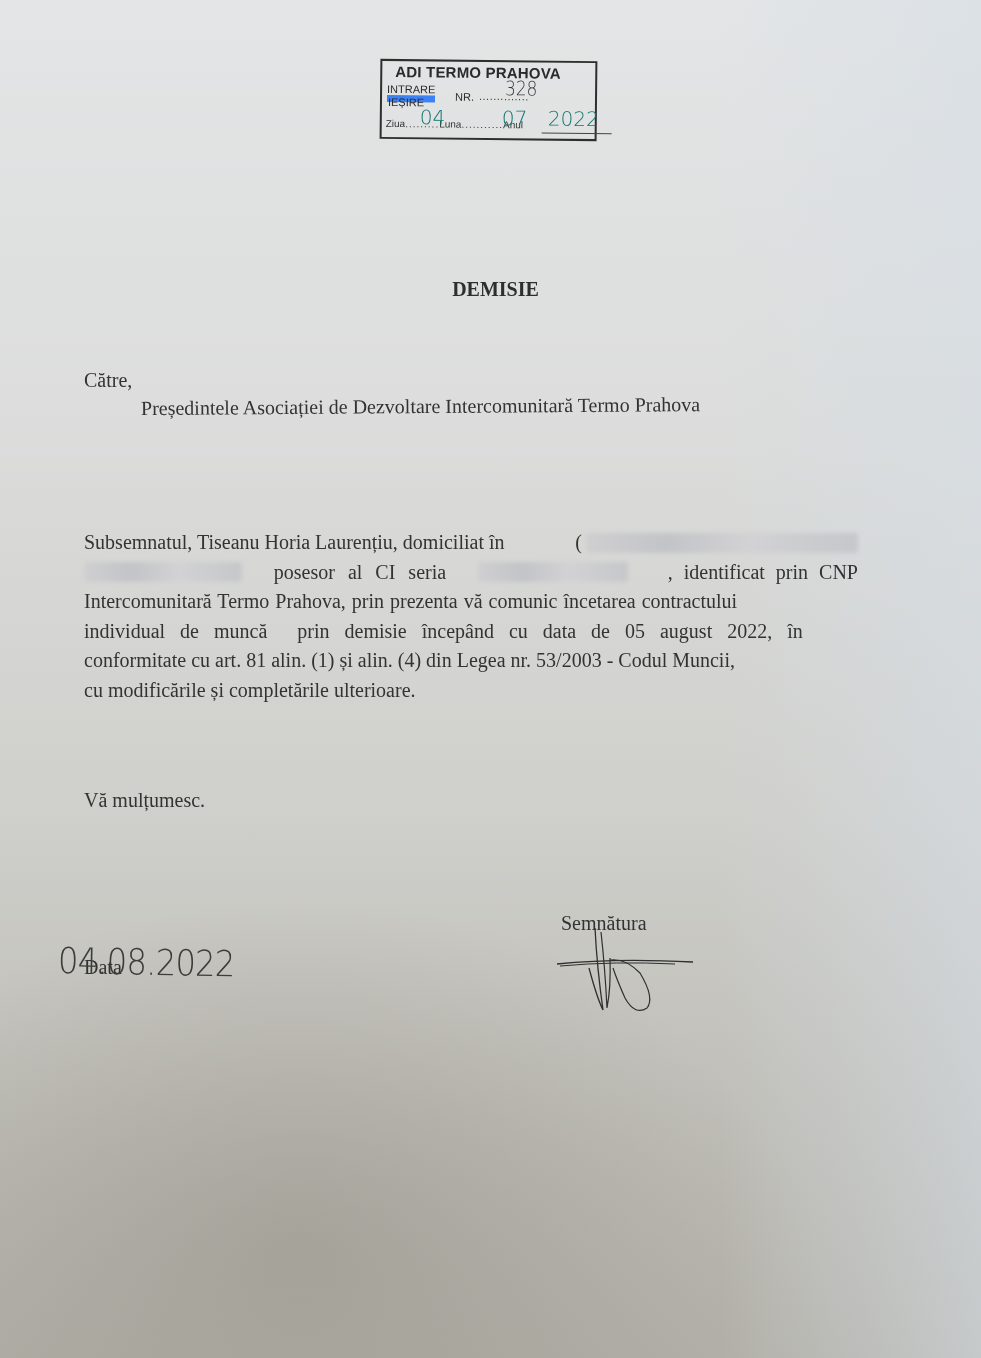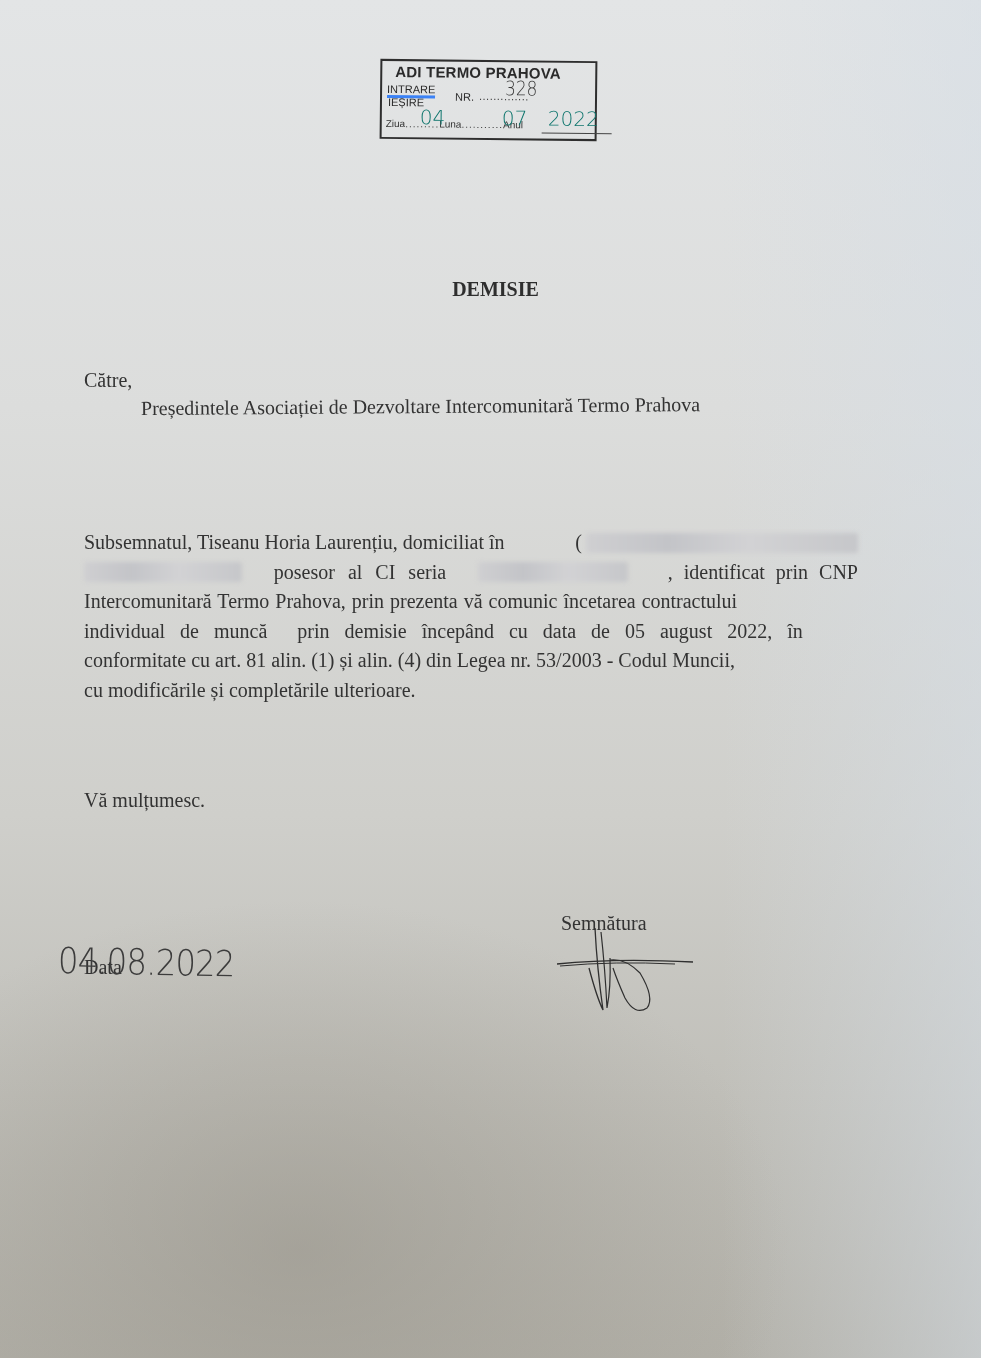--- a/index.html
+++ b/index.html
@@ -40,21 +40,21 @@
       position: absolute;
       left: 13px; top: 2px;
       font-size: 15px;
       font-weight: bold;
       letter-spacing: 0.2px;
     }
     .stamp-in {
       position: absolute;
       left: 5px; top: 22px;
       font-size: 11px;
-      border-bottom: 3px solid #3b82f6;
+      border-bottom: 7px solid #3b82f6;
       line-height: 12px;
     }
     .stamp-out {
       position: absolute;
       left: 6px; top: 35px;
       font-size: 11px;
       line-height: 12px;
     }
     .stamp-nr {
       position: absolute;

